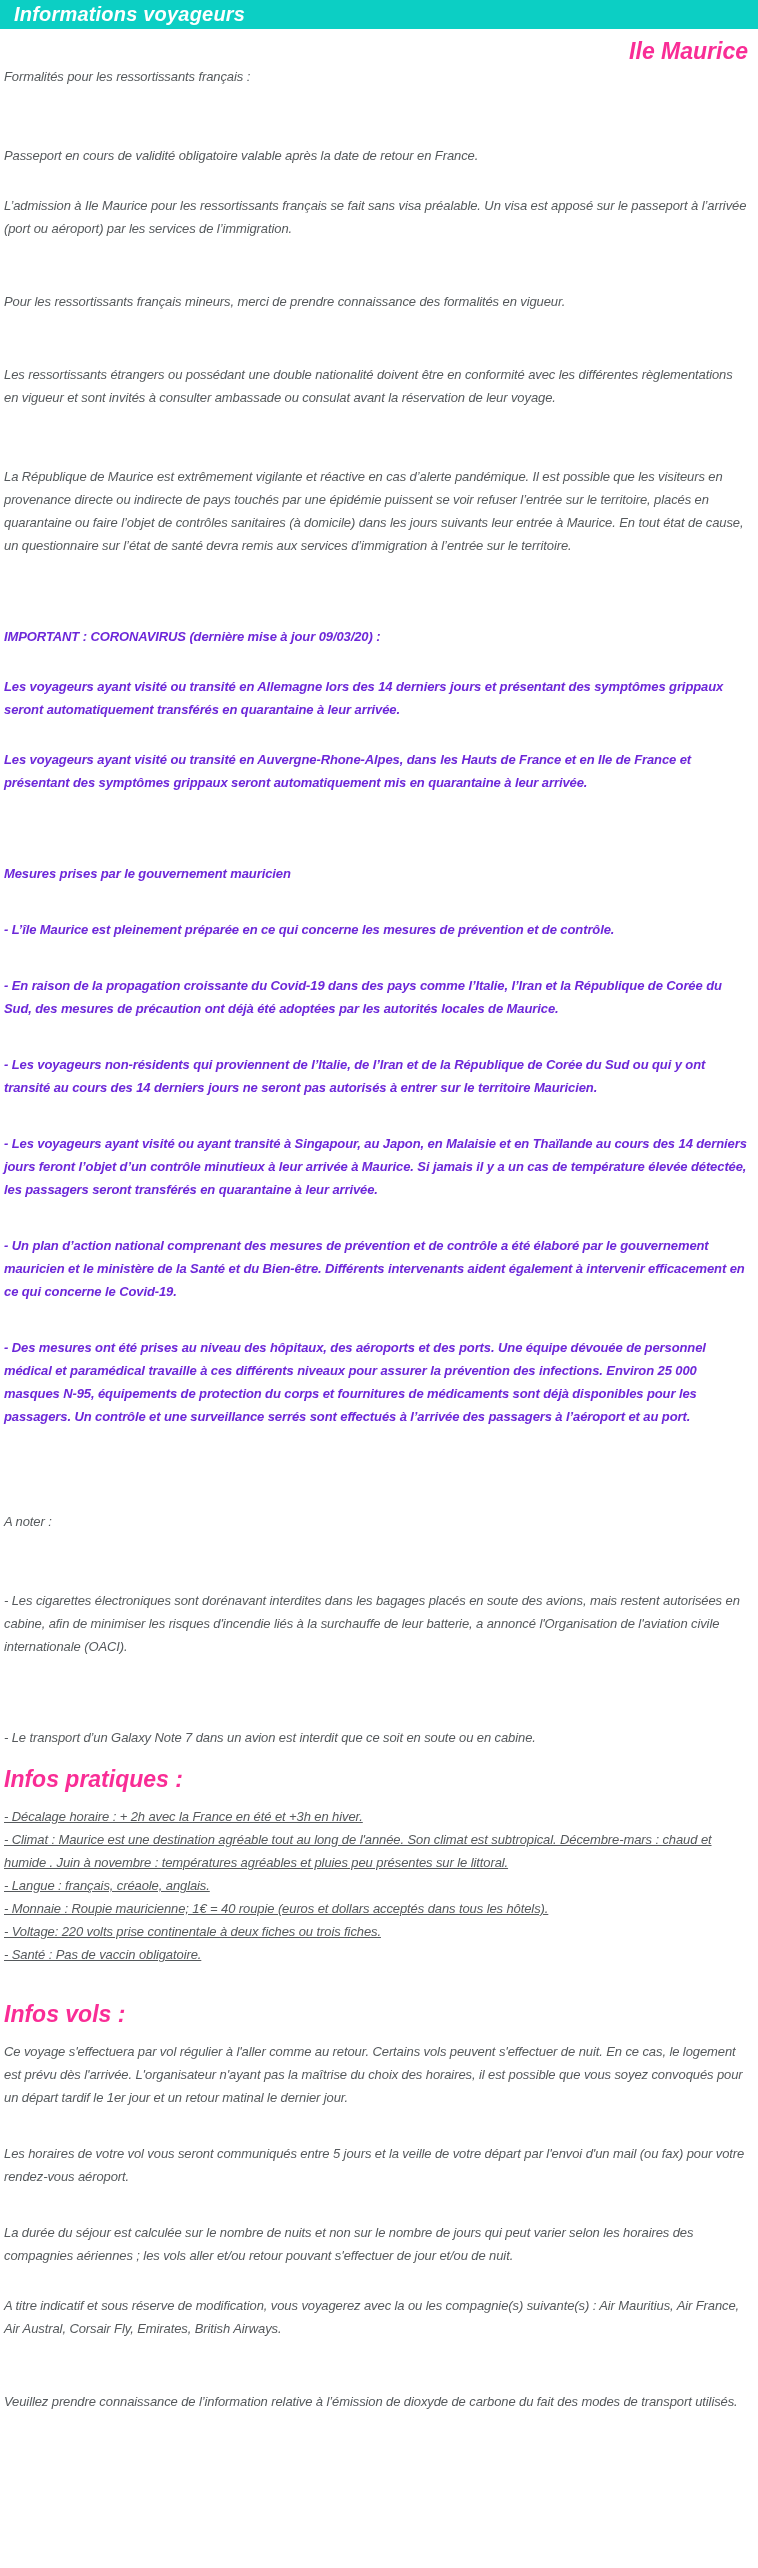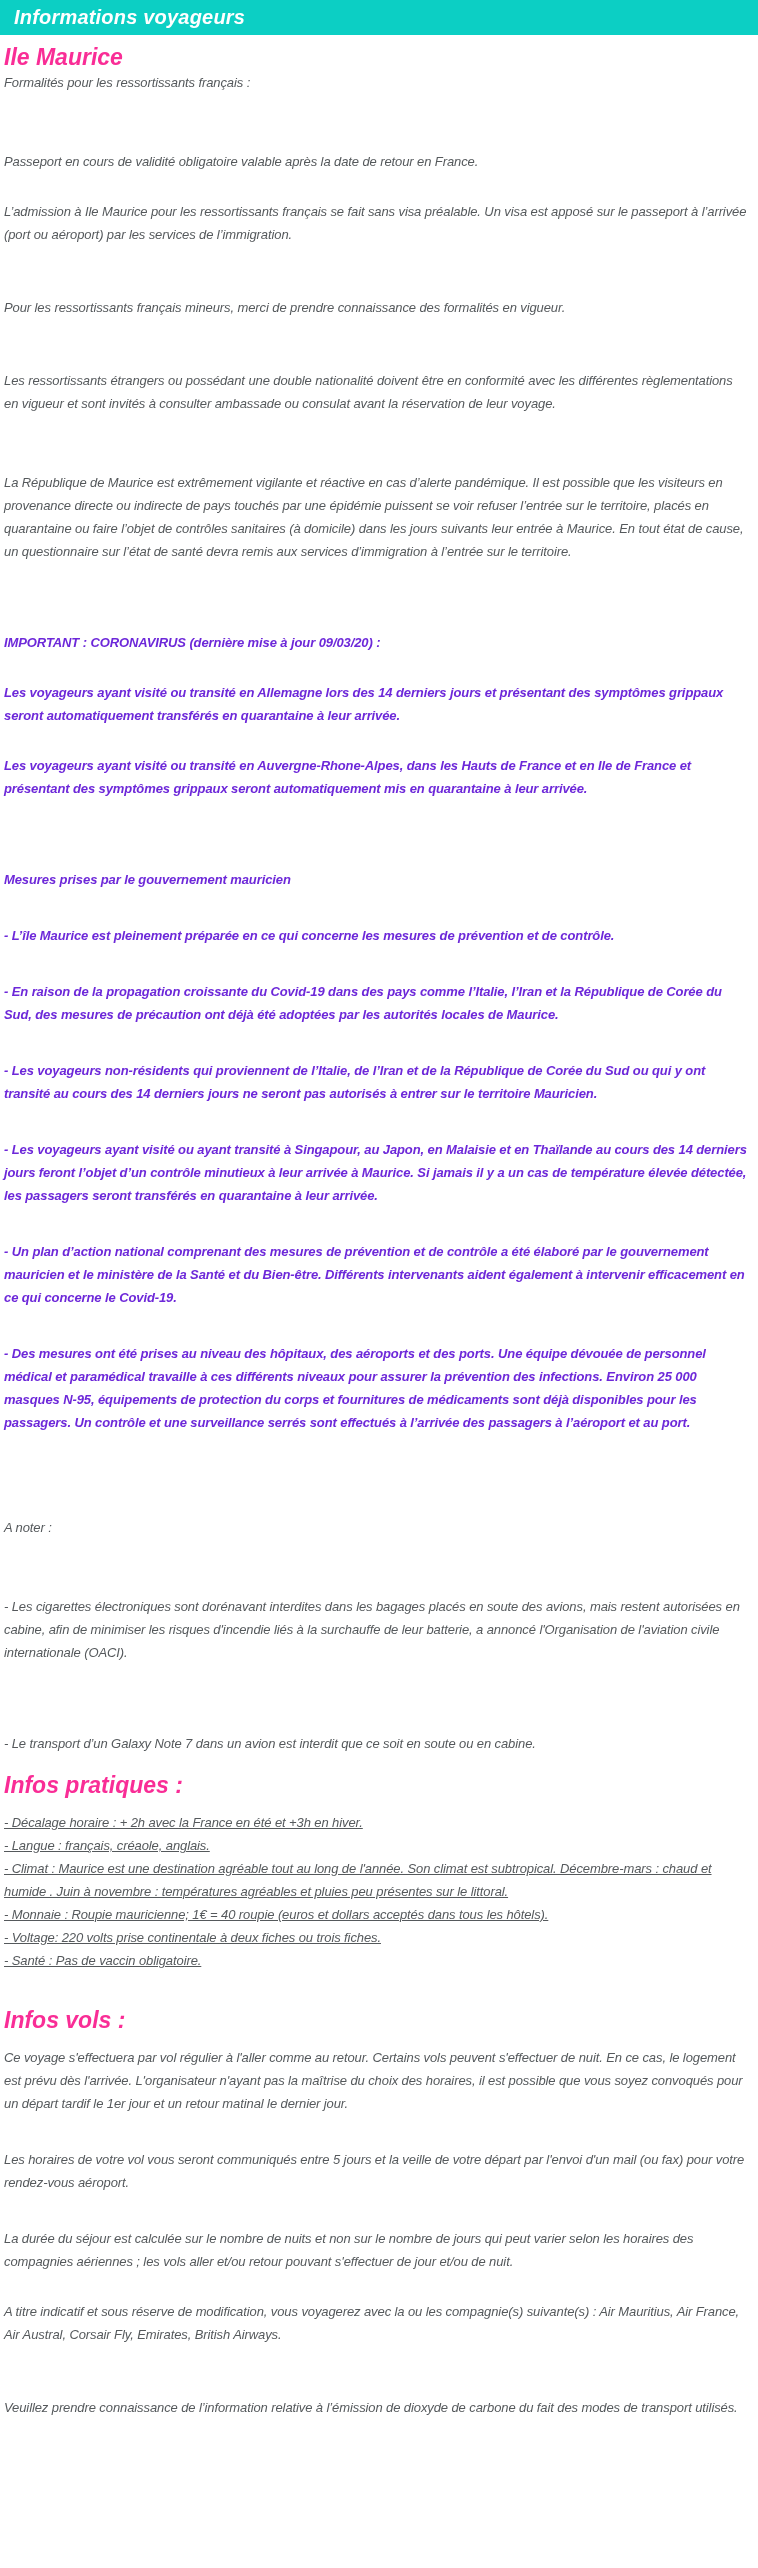--- a/index.html
+++ b/index.html
@@ -6,39 +6,40 @@
   body {
     width:758px;
     font-family:"Liberation Sans", sans-serif;
     font-style:italic;
     color:#55595c;
     -webkit-font-smoothing:antialiased;
   }
   .page { width:758px; overflow:hidden; }
   .banner {
     background:#0ccfc4;
-    height:35px;
+    height:29px;
     display:flex;
     align-items:center;
     padding-left:14px;
     box-sizing:border-box;
   }
   .banner span {
     color:#ffffff;
     font-weight:700;
     font-size:20px;
     letter-spacing:0.2px;
   }
   .content { padding:0 10px 18px 4px; }
   h1.pink {
     color:#f92d96;
     font-size:23px;
     font-weight:700;
     margin:8px 0 0 0;
     line-height:28px;
+    text-align:right;
   }
   h2.pink {
     color:#f92d96;
     font-size:23px;
     font-weight:700;
     margin:16px 0 12px 0;
     line-height:28px;
   }
   p {
     font-size:13px;
@@ -93,22 +94,22 @@
     <p class="b mb2">- Les voyageurs ayant visité ou ayant transité à Singapour, au Japon, en Malaisie et en Thaïlande au cours des 14 derniers jours feront l’objet d’un contrôle minutieux à leur arrivée à Maurice. Si jamais il y a un cas de température élevée détectée, les passagers seront transférés en quarantaine à leur arrivée.</p>
     <p class="b mb2">- Un plan d’action national comprenant des mesures de prévention et de contrôle a été élaboré par le gouvernement mauricien et le ministère de la Santé et du Bien-être. Différents intervenants aident également à intervenir efficacement en ce qui concerne le Covid-19.</p>
     <p class="b mb6">- Des mesures ont été prises au niveau des hôpitaux, des aéroports et des ports. Une équipe dévouée de personnel médical et paramédical travaille à ces différents niveaux pour assurer la prévention des infections. Environ 25 000 masques N-95, équipements de protection du corps et fournitures de médicaments sont déjà disponibles pour les passagers. Un contrôle et une surveillance serrés sont effectués à l’arrivée des passagers à l’aéroport et au port.</p>
     <p class="mb4">A noter :</p>
     <p class="mb5">- Les cigarettes électroniques sont dorénavant interdites dans les bagages placés en soute des avions, mais restent autorisées en cabine, afin de minimiser les risques d'incendie liés à la surchauffe de leur batterie, a annoncé l'Organisation de l'aviation civile internationale (OACI).</p>
     <p class="mb7">- Le transport d’un Galaxy Note 7 dans un avion est interdit que ce soit en soute ou en cabine.</p>
 
     <h2 class="pink">Infos pratiques :</h2>
     <ul class="plain list-gap">
       <li>- Décalage horaire : + 2h avec la France en été et +3h en hiver.</li>
+      <li>- Climat : Maurice est une destination agréable tout au long de l'année. Son climat est subtropical. Décembre-mars : chaud et humide . Juin à novembre : températures agréables et pluies peu présentes sur le littoral.</li>
       <li>- Langue : français, créaole, anglais.</li>
-      <li>- Climat : Maurice est une destination agréable tout au long de l'année. Son climat est subtropical. Décembre-mars : chaud et humide . Juin à novembre : températures agréables et pluies peu présentes sur le littoral.</li>
       <li>- Monnaie : Roupie mauricienne; 1€ = 40 roupie (euros et dollars acceptés dans tous les hôtels).</li>
       <li>- Voltage: 220 volts prise continentale à deux fiches ou trois fiches.</li>
       <li>- Santé : Pas de vaccin obligatoire.</li>
     </ul>
   </div>
 
 
   <div class="content">
     <h2 class="pink">Infos vols :</h2>
 

